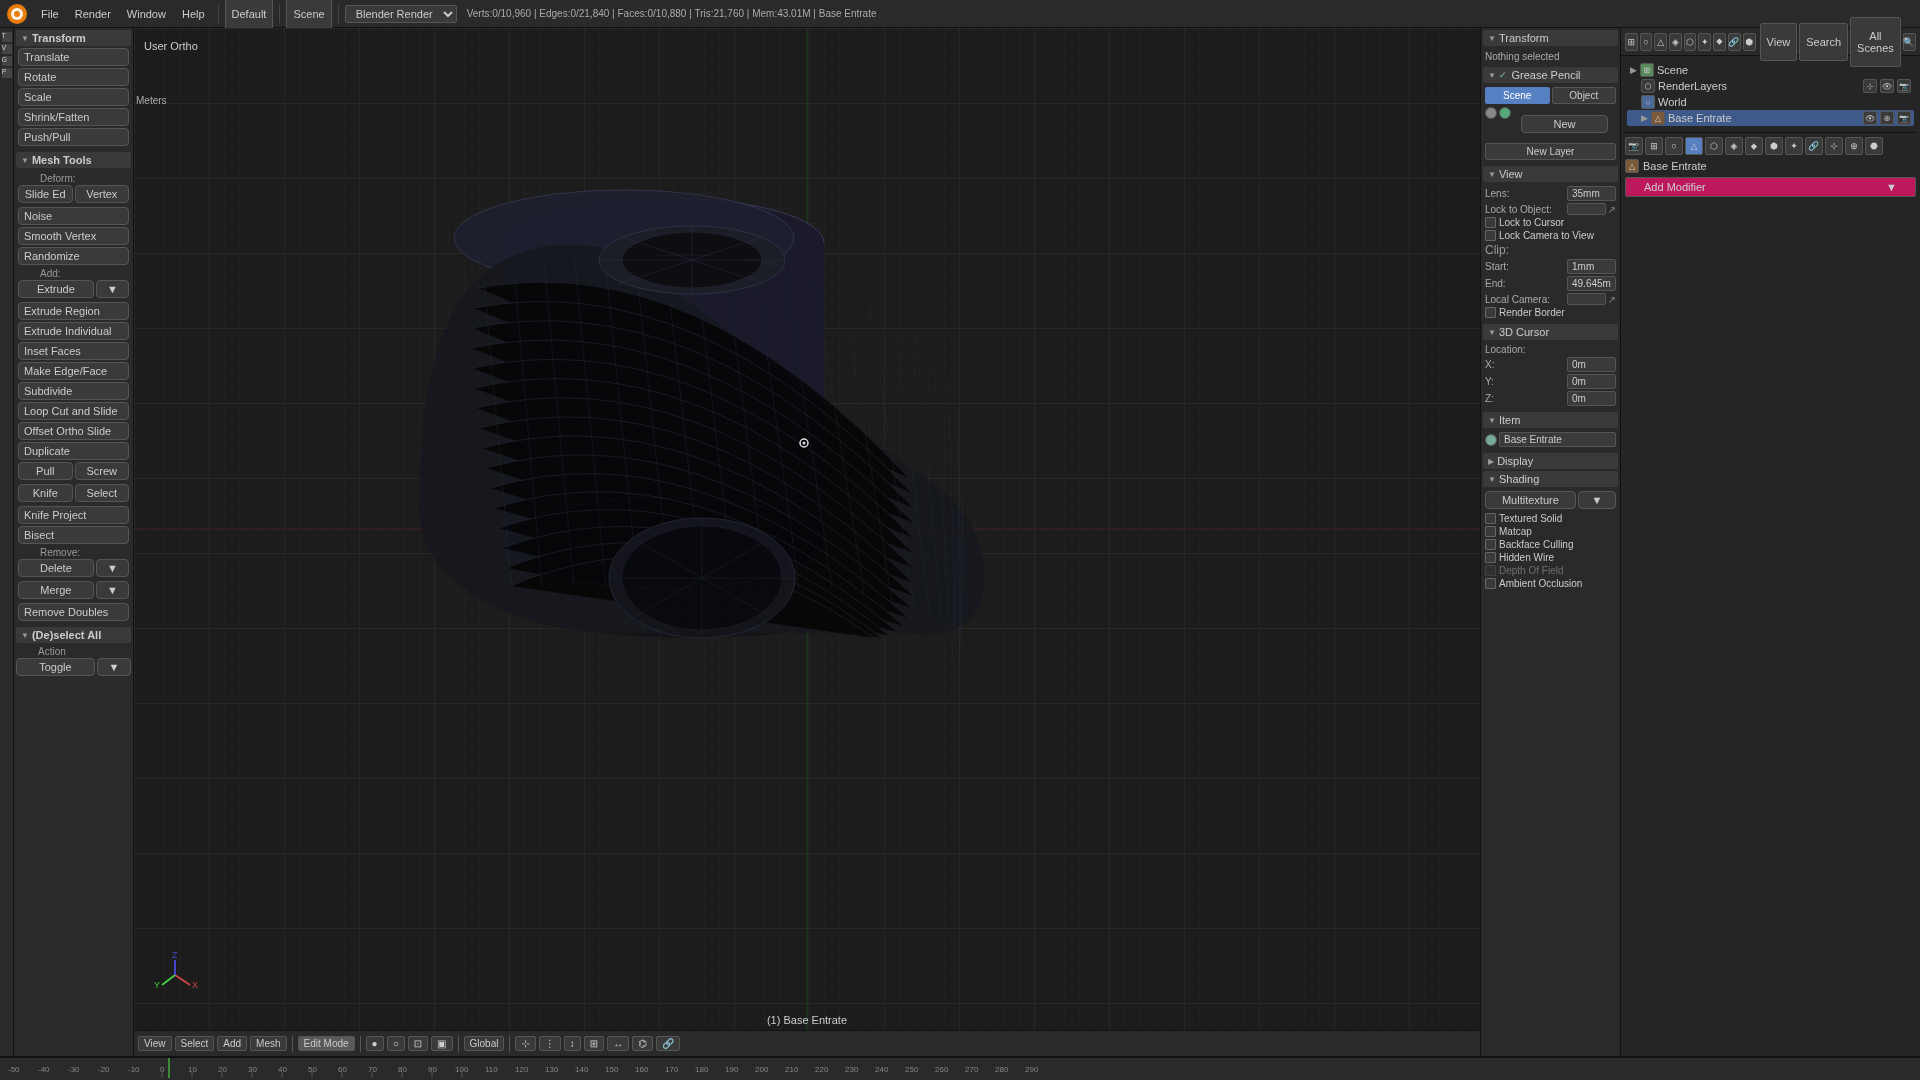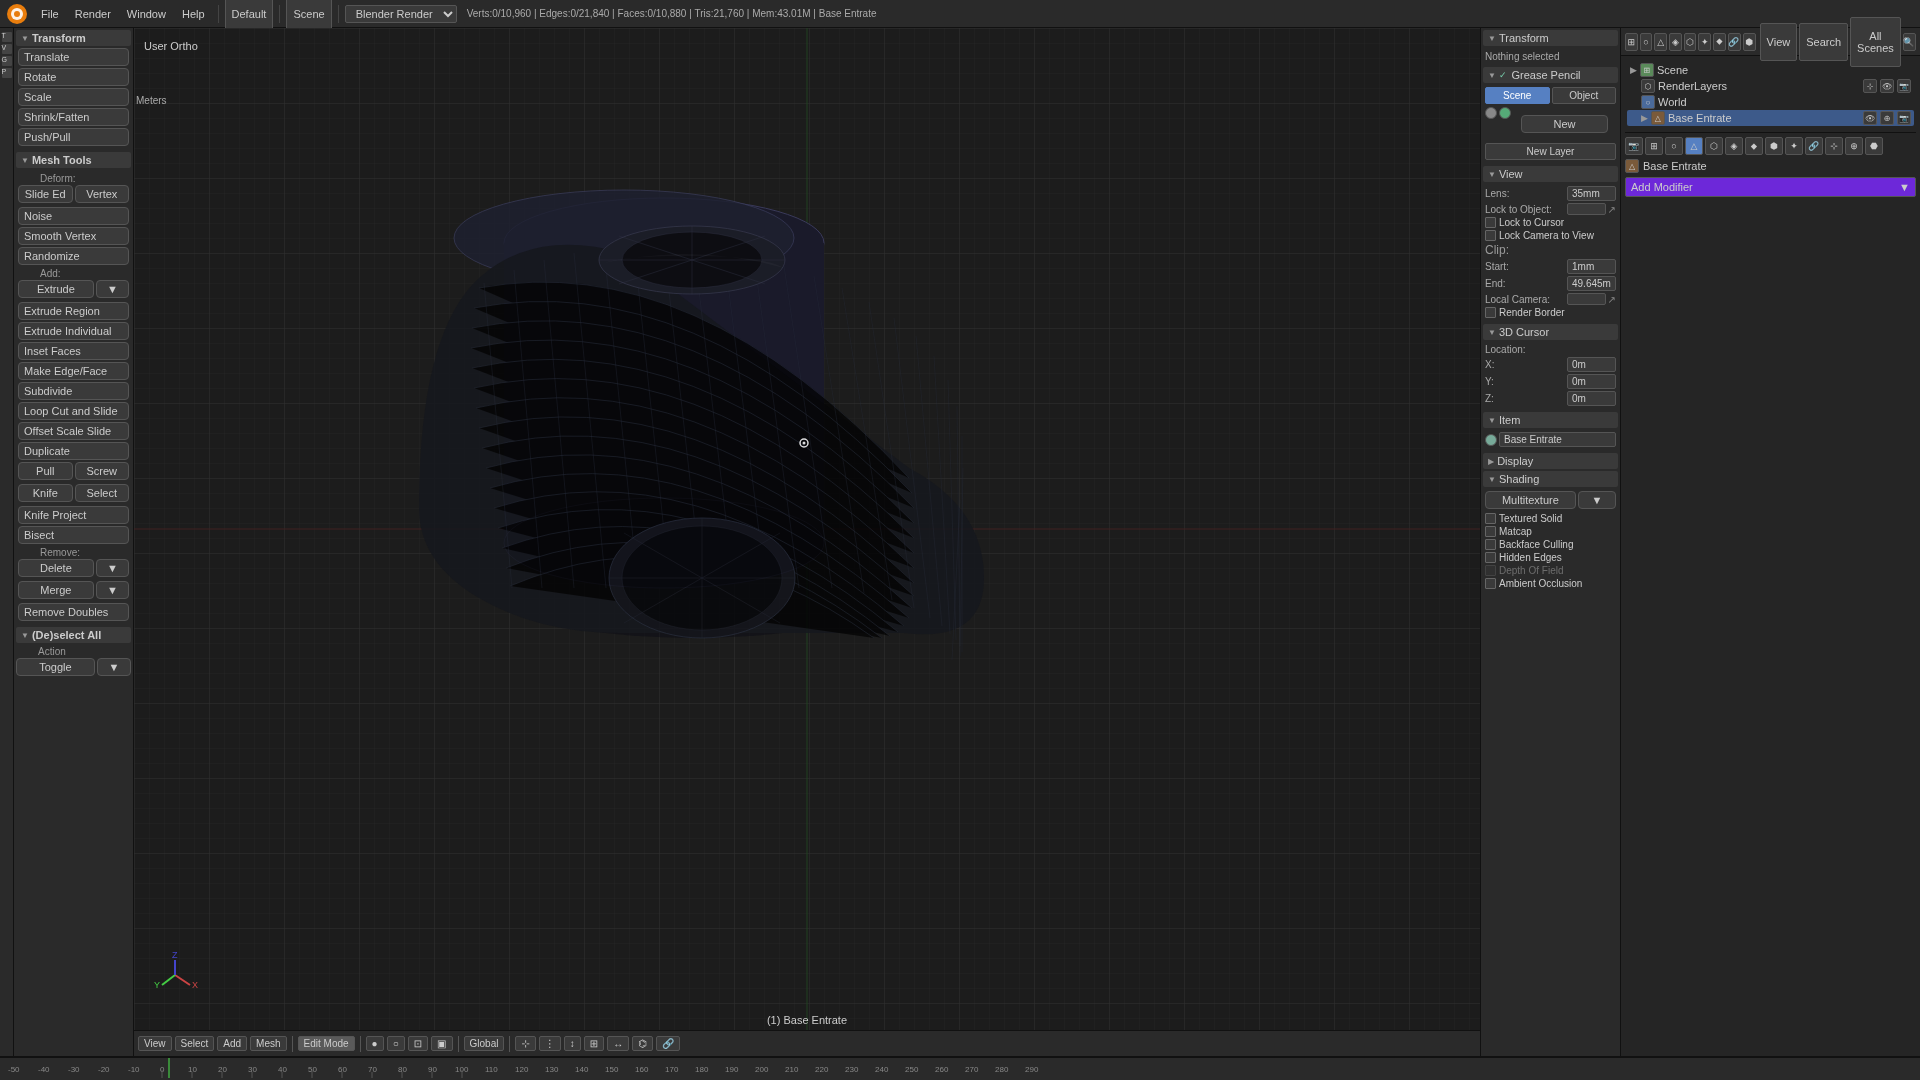--- a/index.html
+++ b/index.html
@@ -271,25 +271,25 @@
       border: 1px solid #555;
       border-radius: 2px;
       color: #ccc;
       padding: 1px 4px;
       font-size: 10px;
       flex: 1;
     }
 
     .add-modifier-btn {
       width: 100%;
-      background: #6d28d9;
+      background: #be185d;
       border: 1px solid #555;
       border-radius: 2px;
       color: #ccc;
-      padding: 3px 5px;
+      padding: 3px 18px;
       cursor: pointer;
       font-size: 11px;
       display: flex;
       align-items: center;
       justify-content: space-between;
     }
 
     
     #viewport-toolbar {
       height: 26px;
@@ -397,21 +397,21 @@
         <div class="panel-row">
           <button class="panel-btn" style="flex:3">Extrude</button>
           <button class="panel-btn" style="flex:1;text-align:center;">▼</button>
         </div>
         <button class="panel-btn">Extrude Region</button>
         <button class="panel-btn">Extrude Individual</button>
         <button class="panel-btn">Inset Faces</button>
         <button class="panel-btn">Make Edge/Face</button>
         <button class="panel-btn">Subdivide</button>
         <button class="panel-btn">Loop Cut and Slide</button>
-        <button class="panel-btn">Offset Scale Slide</button>
+        <button class="panel-btn">Offset Ortho Slide</button>
         <button class="panel-btn">Duplicate</button>
         <div class="panel-row">
           <button class="panel-btn">Pull</button>
           <button class="panel-btn">Screw</button>
         </div>
         <div class="panel-row">
           <button class="panel-btn">Knife</button>
           <button class="panel-btn">Select</button>
         </div>
         <button class="panel-btn">Knife Project</button>
@@ -712,21 +712,21 @@
         <div class="prop-check-row">
           <div class="check-box"></div>
           <span class="check-label">Matcap</span>
         </div>
         <div class="prop-check-row">
           <div class="check-box"></div>
           <span class="check-label">Backface Culling</span>
         </div>
         <div class="prop-check-row">
           <div class="check-box"></div>
-          <span class="check-label">Hidden Edges</span>
+          <span class="check-label">Hidden Wire</span>
         </div>
         <div class="prop-check-row">
           <div class="check-box" style="opacity:0.4;"></div>
           <span class="check-label" style="opacity:0.4;">Depth Of Field</span>
         </div>
         <div class="prop-check-row">
           <div class="check-box"></div>
           <span class="check-label">Ambient Occlusion</span>
         </div>
       </div>

